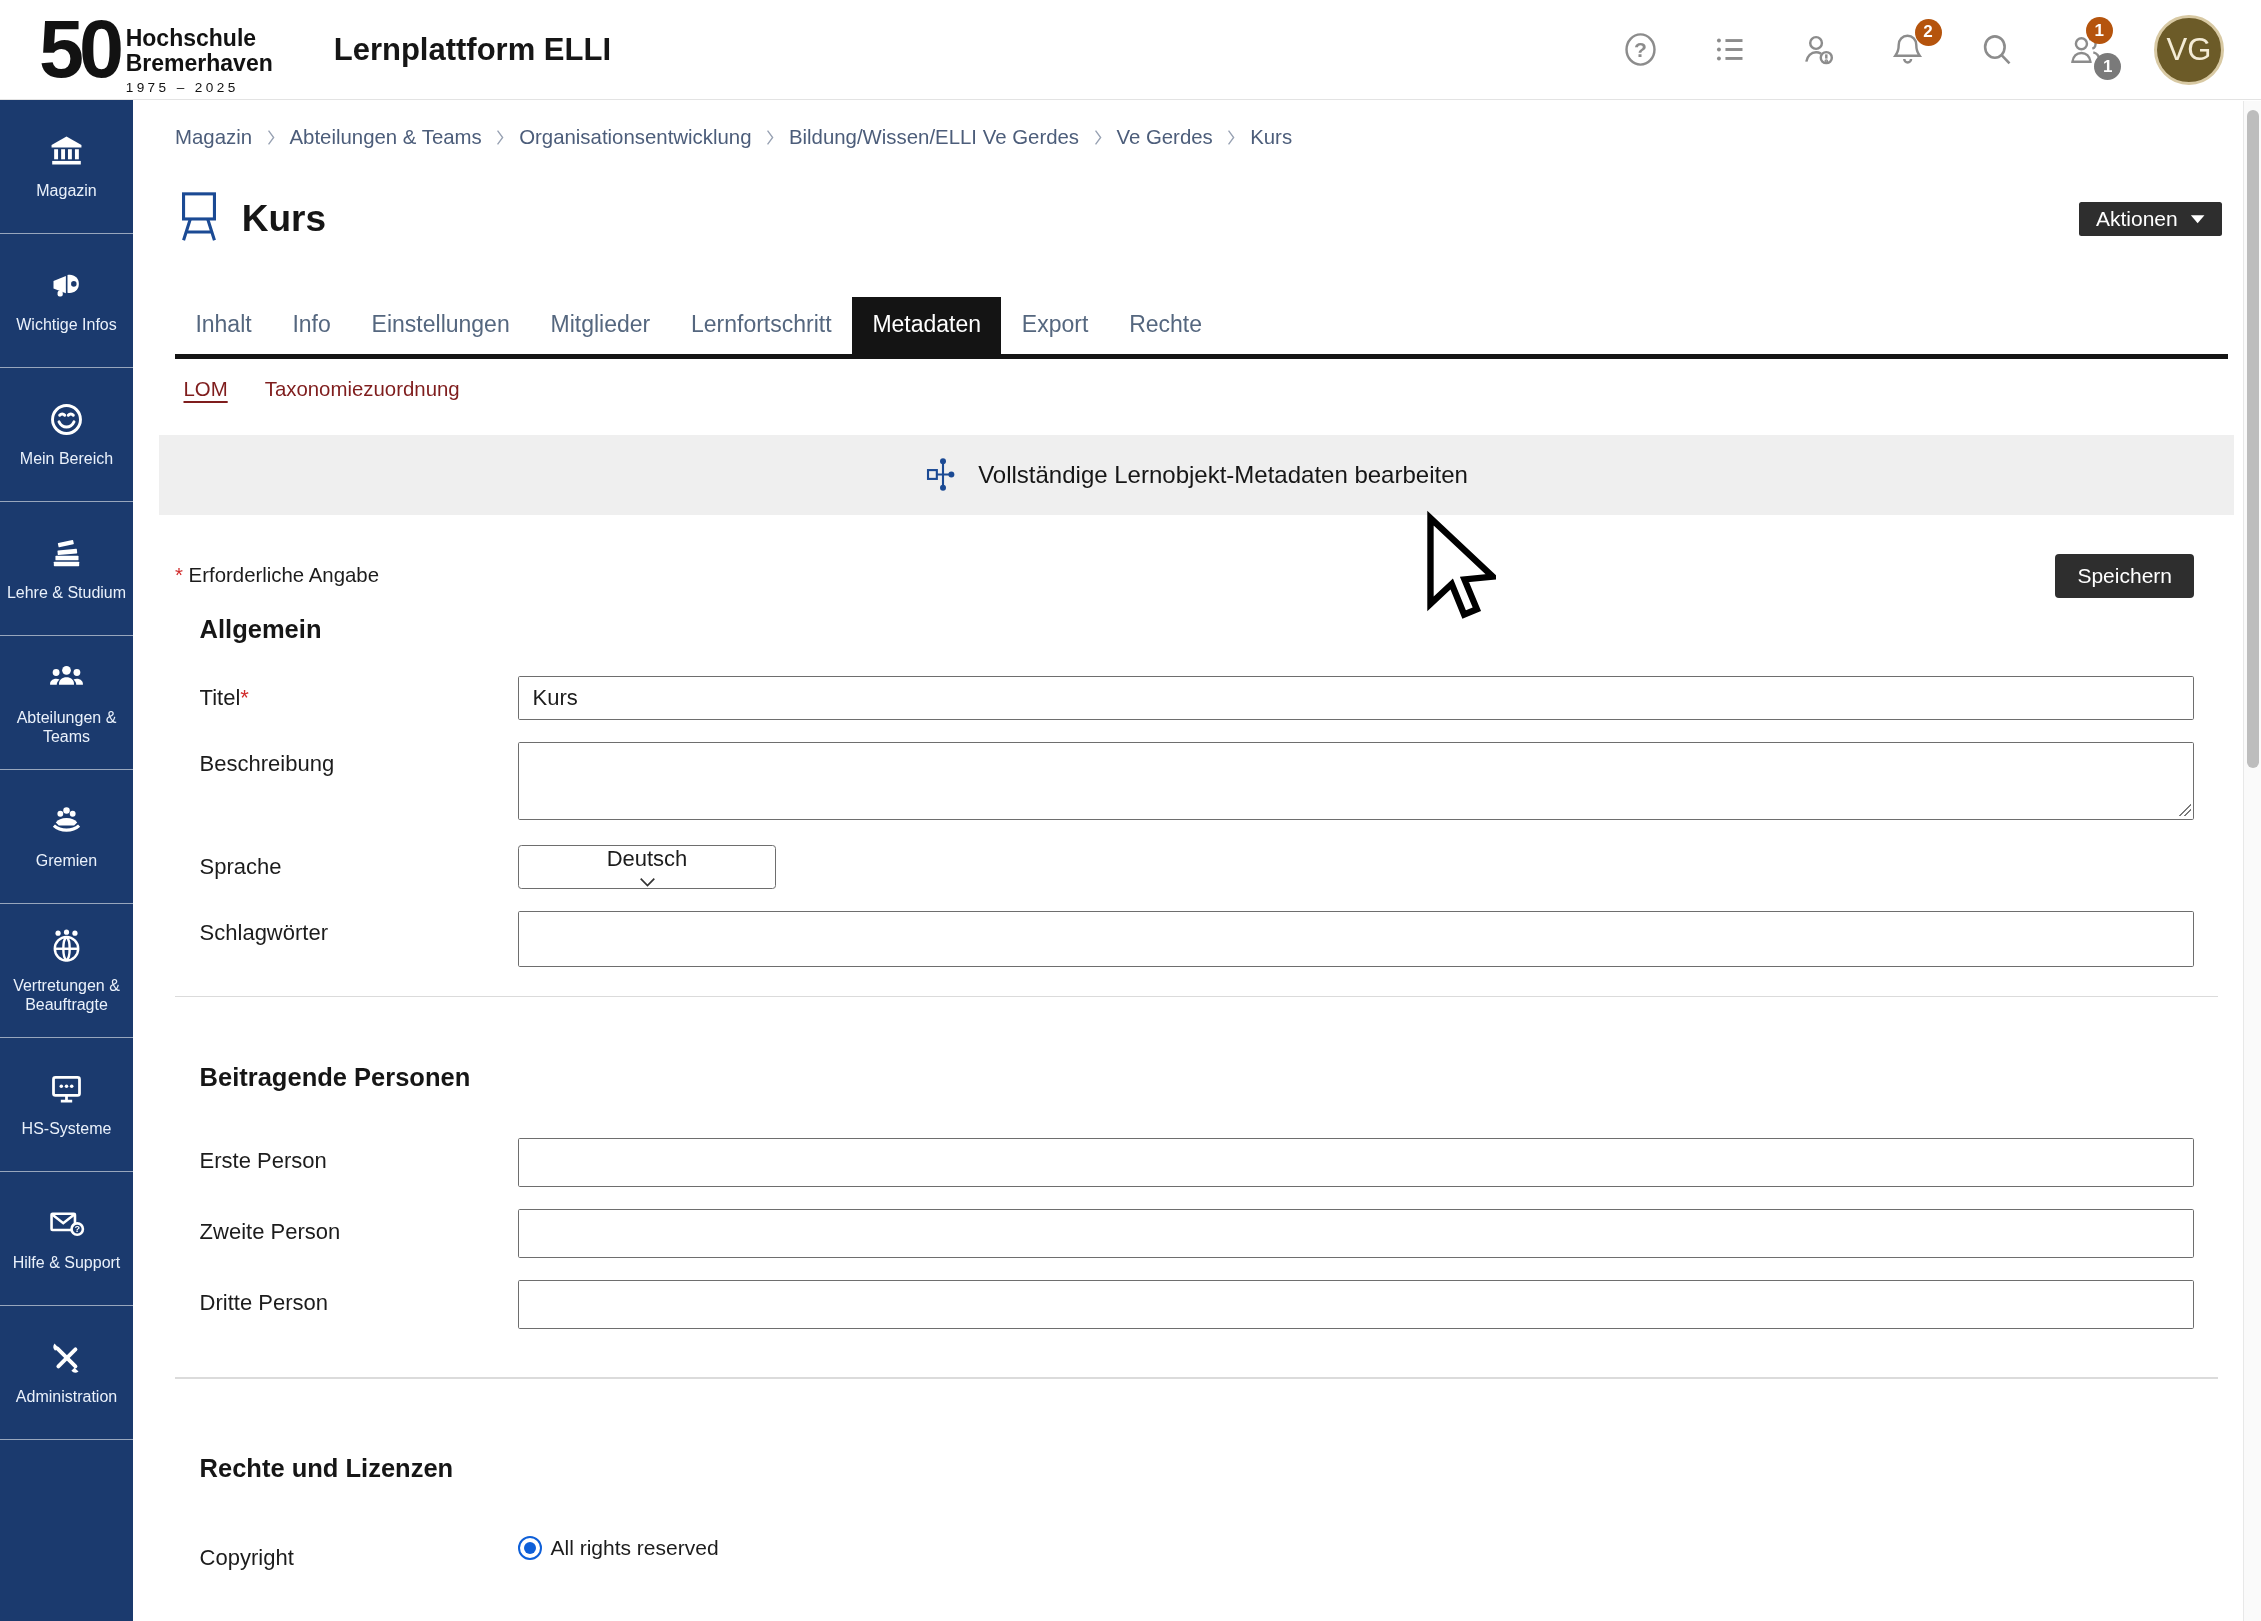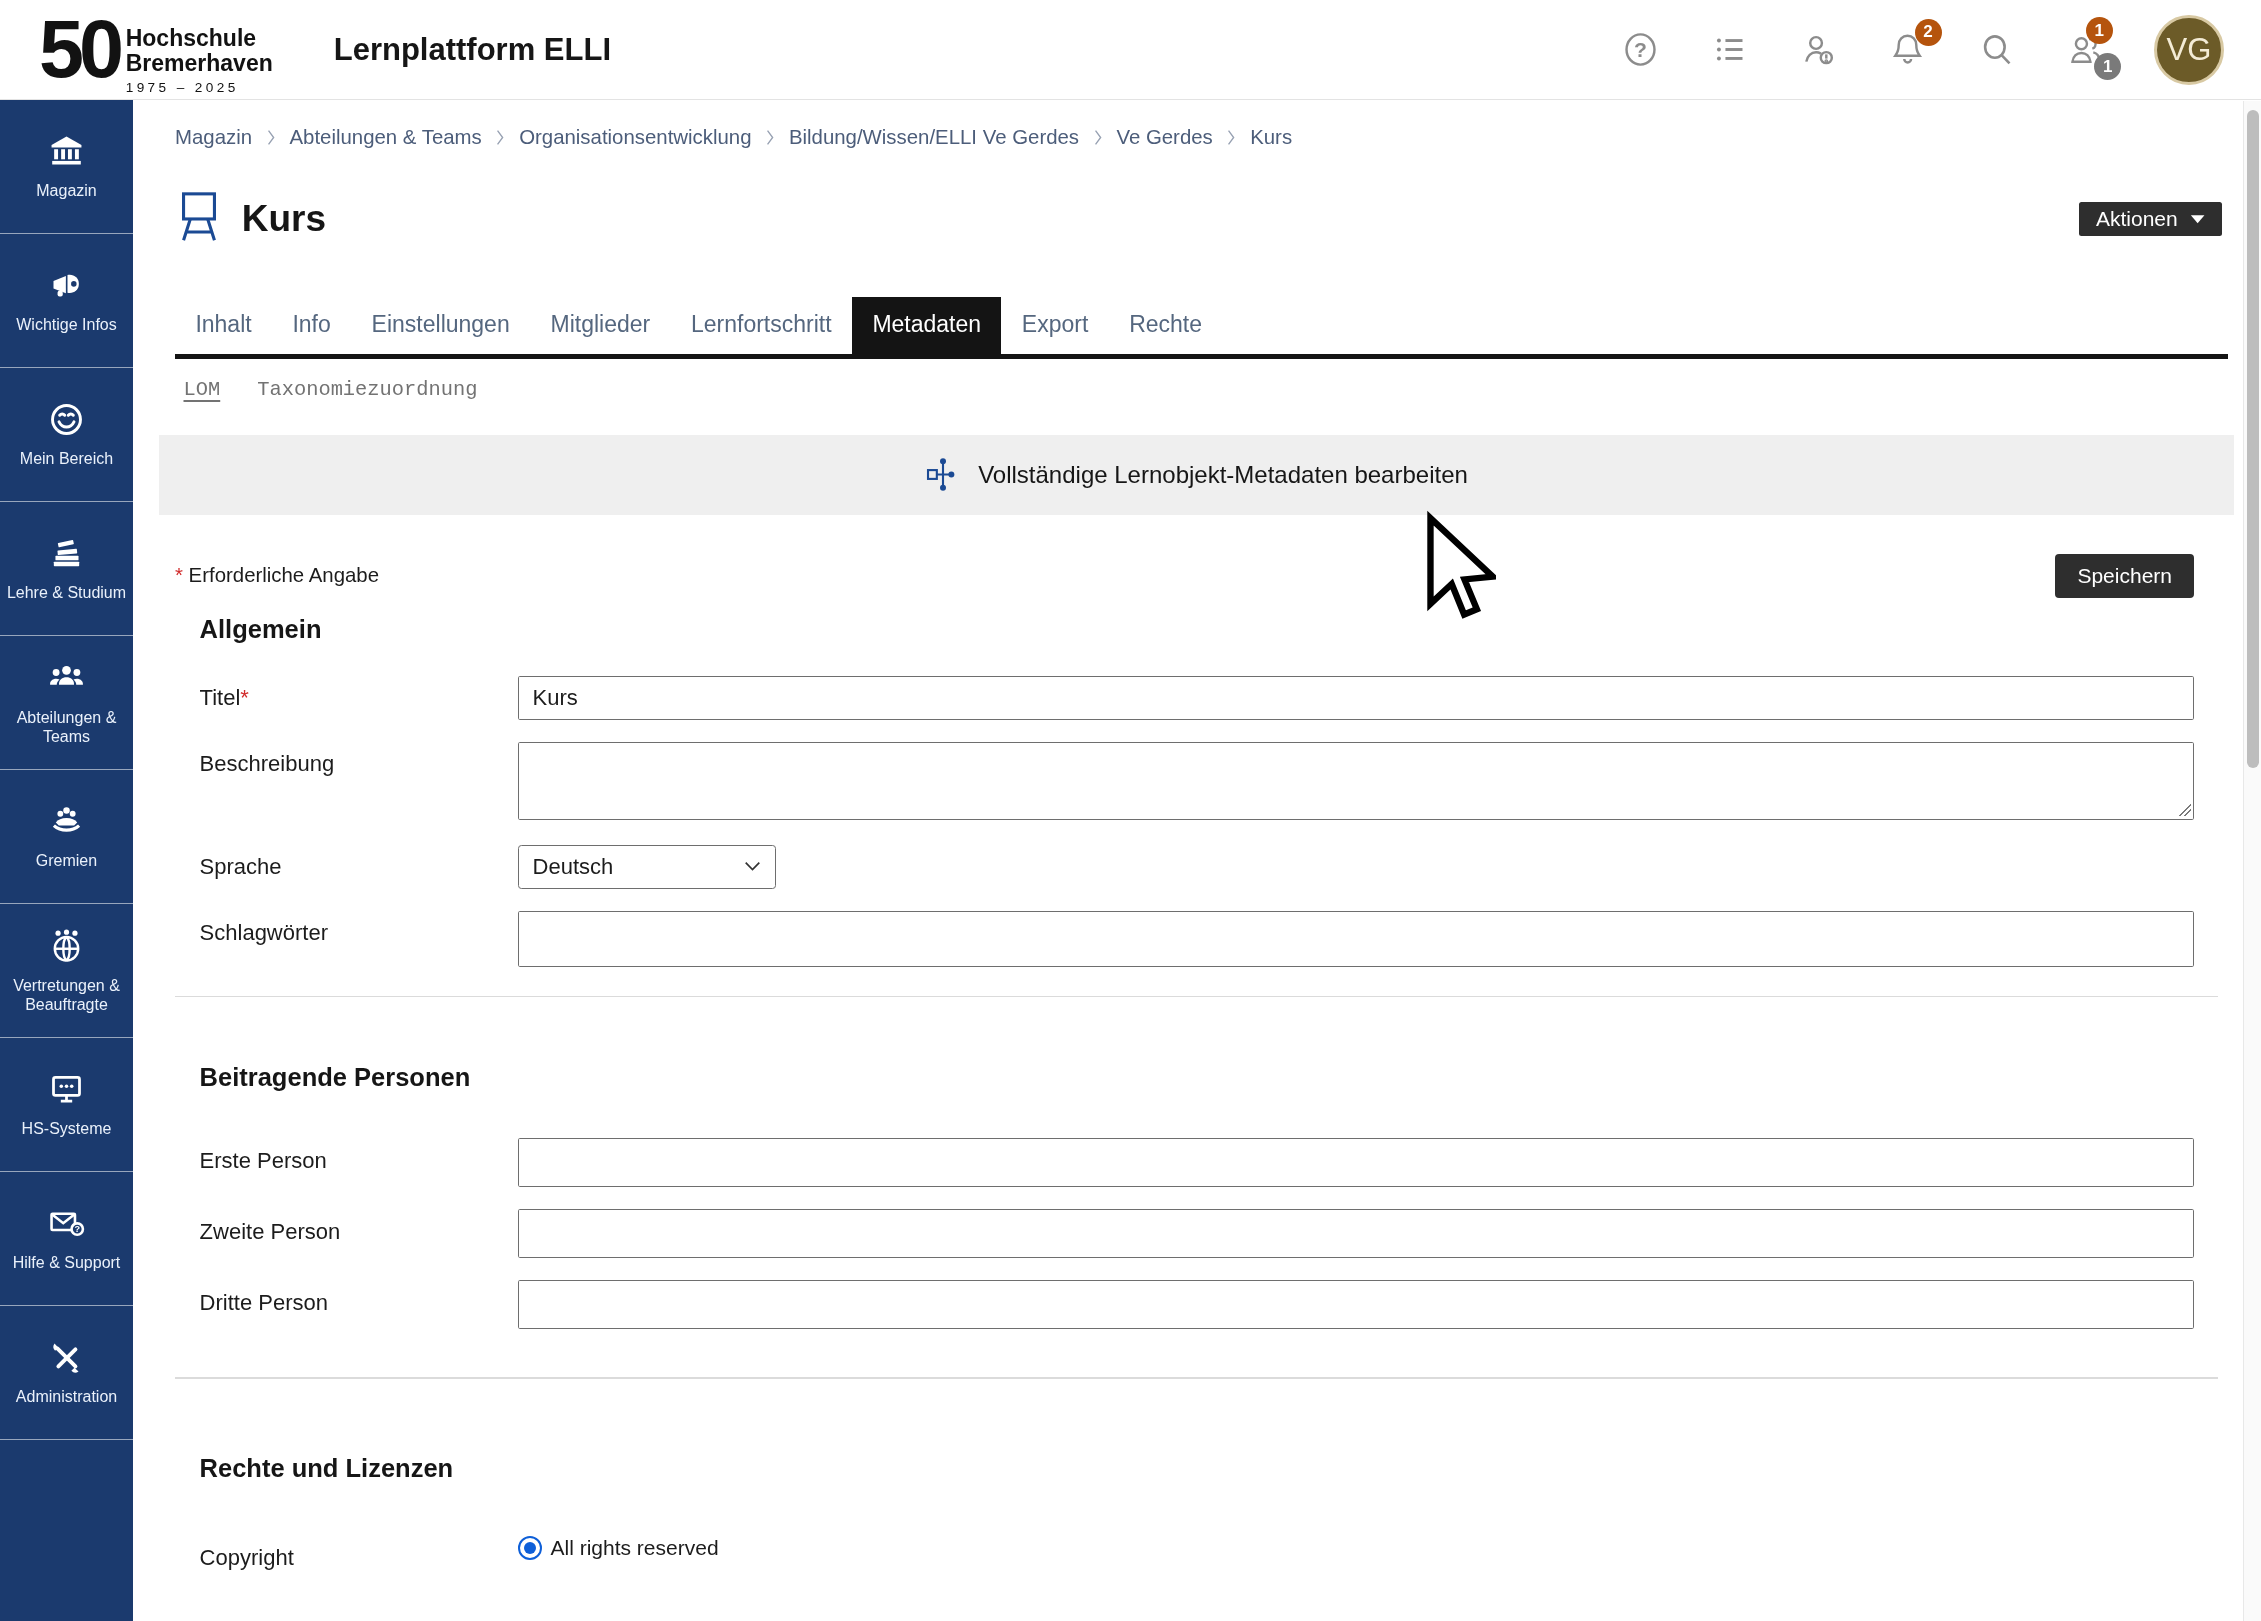--- a/index.html
+++ b/index.html
@@ -71,21 +71,21 @@
     font-size:21px; height:34px; padding:0 17px; border:none; border-radius:2.5px;
     display:flex; align-items:center; gap:12px; cursor:pointer; font-family:inherit;
   }
 
   .tabs { margin-top:48px; display:flex; align-items:flex-end; border-bottom:5.1px solid #141414; }
   .tab {
     font-size:23px; color:#55677F; padding:14.4px 20.4px 16px; cursor:pointer; white-space:nowrap;
   }
   .tab.active { background:#141414; color:#ffffff; }
 
-  .subtabs { margin-top:18.7px; display:flex; gap:37px; font-size:20.4px; color:#737373; padding-left:8.5px;font-family:Liberation Mono, monospace; }
+  .subtabs { margin-top:18.7px; display:flex; gap:37px; font-size:20.4px; color:#7f1d1d; padding-left:8.5px; }
   .subtab { cursor:pointer; }
   .subtab.active { text-decoration:underline; text-underline-offset:5.1px; }
 
   .banner {
     margin-top:34px; margin-left:-16px; margin-right:-6px; height:80px; background:#EFEFEF;
     display:flex; align-items:center; justify-content:center; gap:17px; cursor:pointer;
   }
   .banner-text { font-size:24px; color:#161616; }
 
   .required-row { margin-top:39px; display:flex; align-items:flex-start; }
@@ -111,21 +111,21 @@
   }
   .tin.tall { height:56px; }
   textarea.tin { height:78px; padding-top:8.5px; resize:none; }
   .resize-grip { position:absolute; right:3.4px; bottom:6.8px; width:13.6px; height:13.6px; pointer-events:none;
     background:
       linear-gradient(135deg, transparent 0 56%, #7a7a7a 56% 62%, transparent 62% 74%, #7a7a7a 74% 80%, transparent 80%);
   }
   .select-box {
     width:258px; height:44px; border:1.7px solid #6E6E6E; border-radius:3.4px; background:#fff;
     display:flex; align-items:center; justify-content:space-between; padding:0 13.6px;
-    font-size:22px; cursor:pointer;
+    font-size:22px; cursor:pointer;flex-direction:column;
   }
   .hr { height:1.7px; background:#DBDBDB; margin-top:29px; margin-right:10.2px; }
   .hr2 { margin-top:48px; }
 
   .radio-row { display:flex; }
   .radio-outer {
     width:24px; height:24px; border-radius:50%; border:2.5px solid #0E5FD8; background:#fff;
     display:flex; align-items:center; justify-content:center; cursor:pointer; flex-shrink:0;
   }
   .radio-dot { width:12.7px; height:12.7px; border-radius:50%; background:#0E5FD8; }

